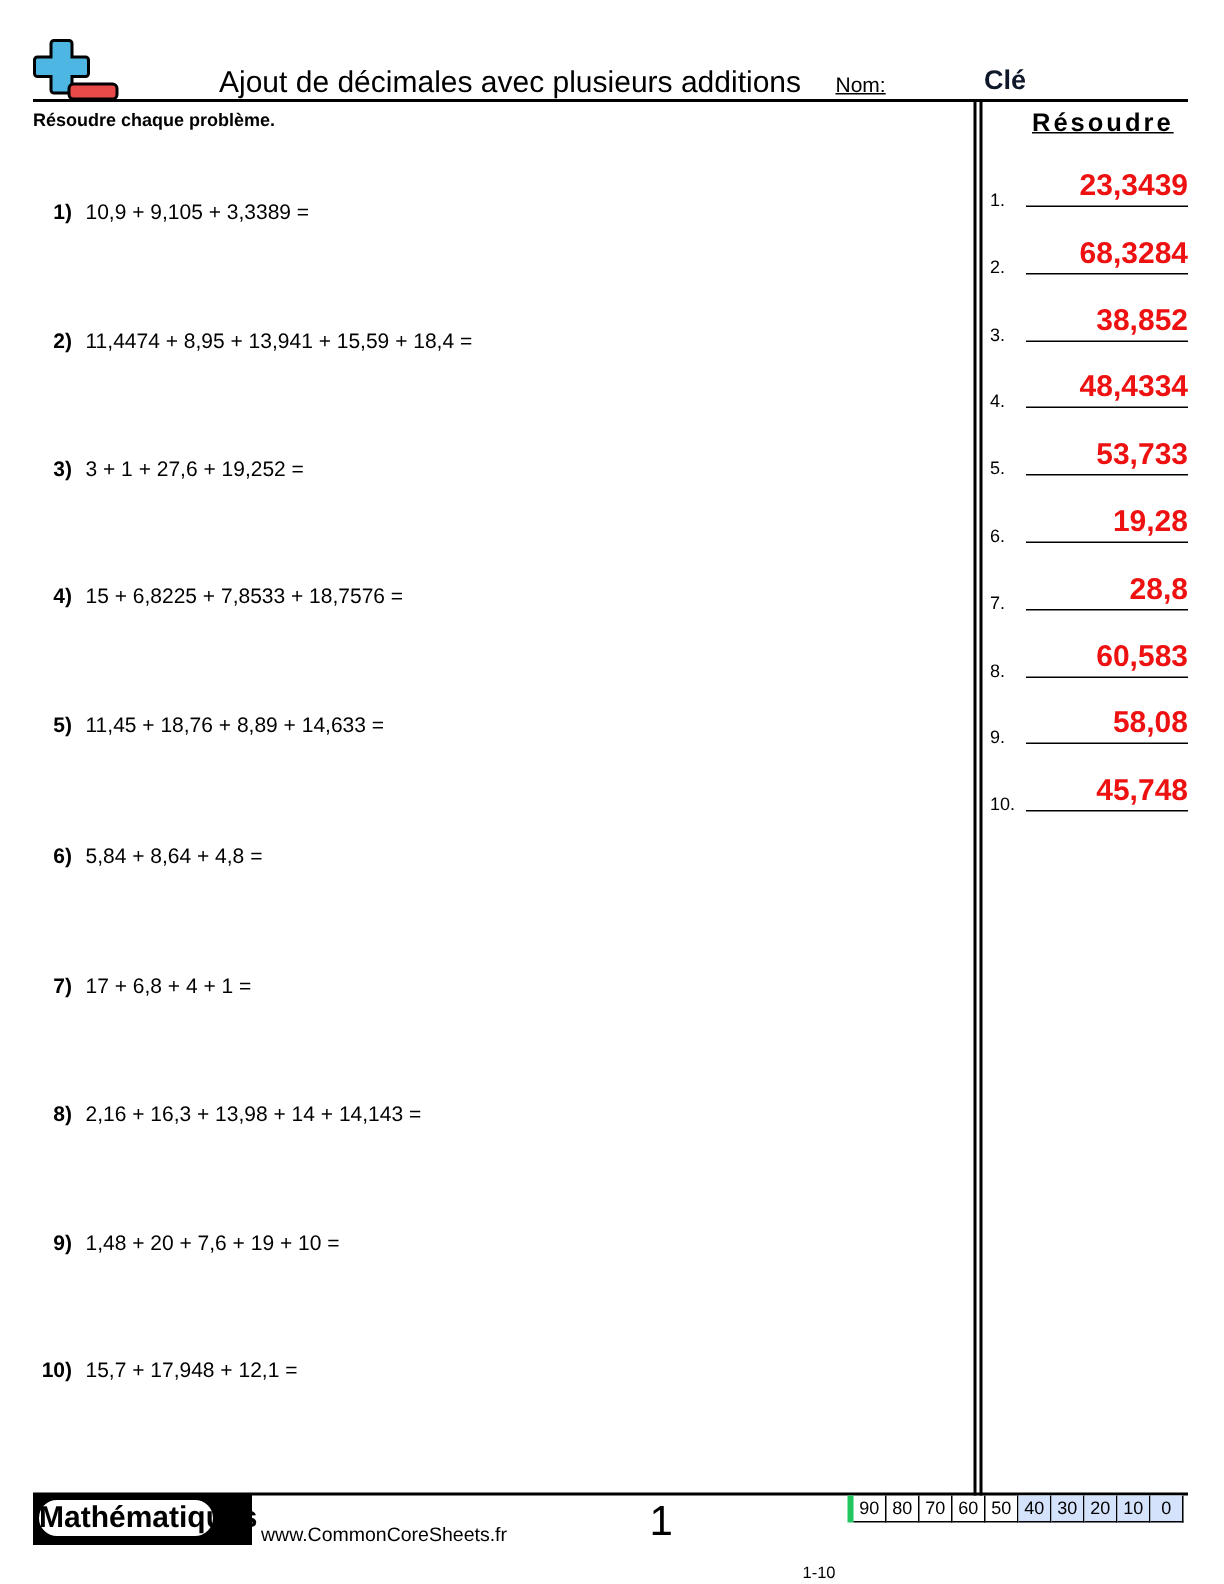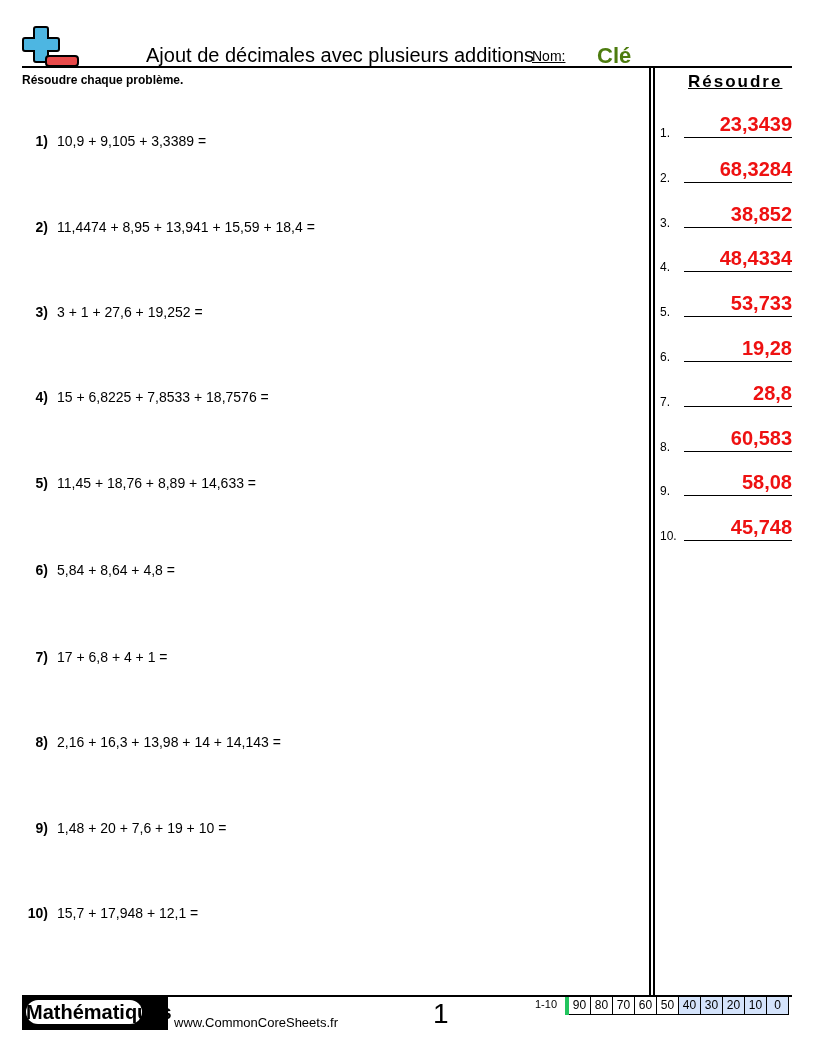--- a/index.html
+++ b/index.html
@@ -1,42 +1,42 @@
 <!DOCTYPE html>
 <html><head>
 <meta charset="utf-8">
 <style>
   html, body { margin: 0; padding: 0; background: #ffffff; }
   body { width: 816px; height: 1056px; position: relative; overflow: hidden;
          font-family: "Liberation Sans", sans-serif; color: #000; }
   .abs { position: absolute; }
   .logo { left: 22px; top: 24px; width: 58px; height: 44px; }
   .title { left: 146px; top: 44px; font-size: 20px; white-space: nowrap; }
-  .name-label { left: 532px; top: 48px; font-size: 14px; text-decoration: underline; }
-  .name-value { left: 597px; top: 43px; font-size: 22px; font-weight: bold; color: #4d7c0f; }
+  .name-label { left: 557px; top: 48px; font-size: 14px; text-decoration: underline; }
+  .name-value { left: 656px; top: 43px; font-size: 18px; font-weight: bold; color: #0f172a; }
   .header-rule { left: 22px; top: 66px; width: 770px; height: 2px; background: #000; }
   .instructions { left: 22px; top: 73px; font-size: 12px; font-weight: bold; }
   .vline1 { left: 649px; top: 67px; width: 2px; height: 930px; background: #000; }
   .vline2 { left: 653px; top: 67px; width: 2px; height: 930px; background: #000; }
   .answers-title { left: 688px; top: 72px; font-size: 17px; font-weight: bold;
                    letter-spacing: 2px; text-decoration: underline; }
   .problem { left: 22px; width: 600px; font-size: 14px; white-space: nowrap; }
   .problem .num { display: inline-block; width: 26px; text-align: right; font-weight: bold; margin-right: 9px; }
   .answer-row { left: 660px; width: 132px; height: 30px; }
   .answer-row .anum { position: absolute; left: 0; bottom: -2px; font-size: 12px; }
   .answer-row .aline { position: absolute; left: 24px; right: 0; bottom: 0; height: 1px; background: #000; }
   .answer-row .aval { position: absolute; left: 24px; right: 0; bottom: 2px; text-align: right;
                       font-size: 20px; font-weight: bold; color: #ee1111; }
   .footer-rule { left: 22px; top: 995px; width: 770px; height: 2px; background: #000; }
   .brand-box { left: 22px; top: 996px; width: 146px; height: 34px; background: #000; }
   .brand-pill { position: absolute; left: 4px; top: 4px; width: 116px; height: 24px; background: #fff;
                 border-radius: 14px; text-align: center; font-size: 20px; font-weight: bold; line-height: 24px; }
   .site { left: 174px; top: 1015px; font-size: 13px; }
   .page-num { left: 433px; top: 998px; font-size: 28px; }
-  .score-label { left: 535px; top: 998px; font-size: 11px; }
+  .score-label { left: 535px; top: 1043px; font-size: 11px; }
   .score-table { left: 565px; top: 997px; display: flex; border-left: 4px solid #22c55e; }
   .score-cell { width: 21px; height: 17px; border-right: 1px solid #000; border-bottom: 1px solid #000;
                 font-size: 12px; text-align: center; line-height: 17px; box-sizing: content-box; }
   .score-cell.shade { background: #d4e3fb; }
 </style>
 </head>
 <body>
 
 <div class="abs logo">
   <svg width="58" height="44" viewBox="0 0 58 44">

